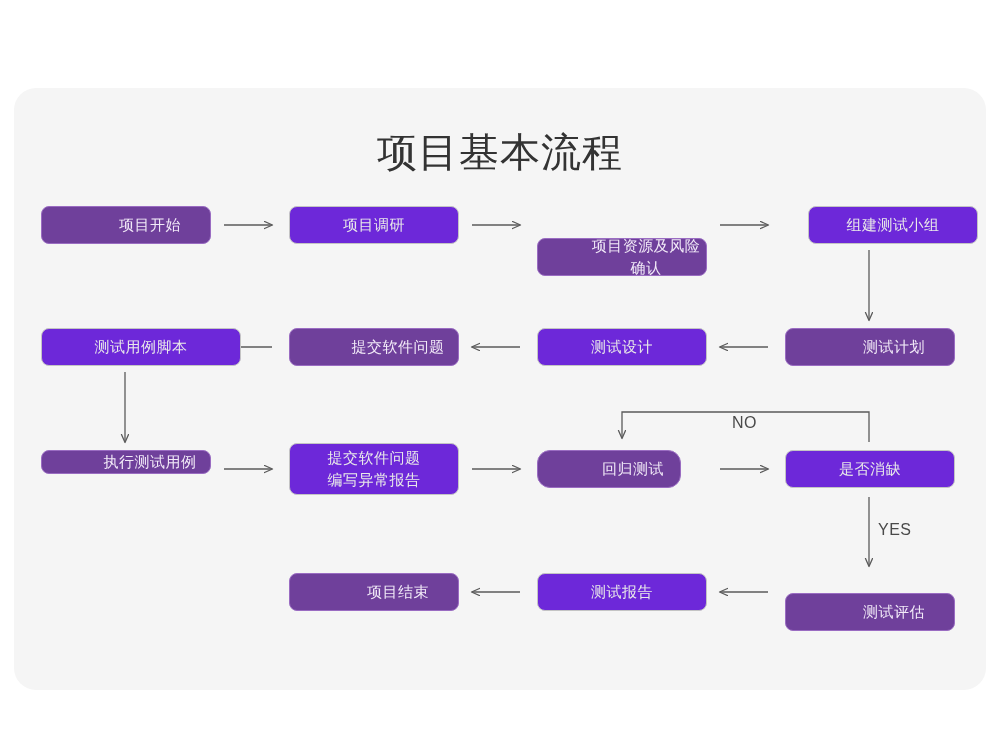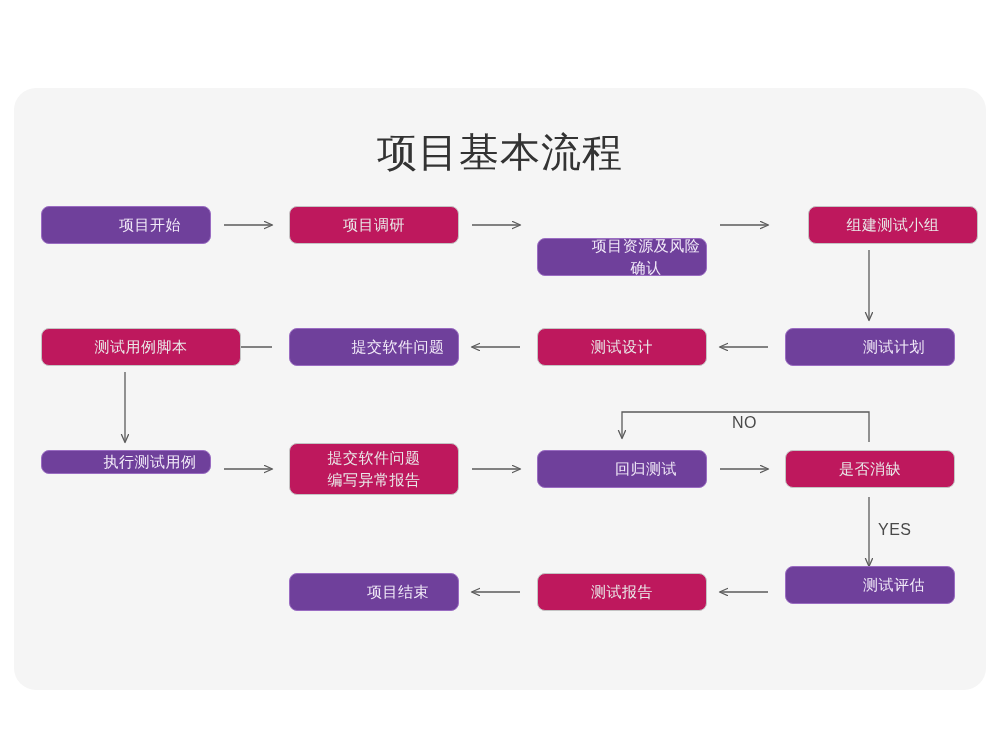--- a/index.html
+++ b/index.html
@@ -59,21 +59,21 @@
   }
 
   .node.purple {
     background: #6f409b;
     border: 1px solid #9a6cc2;
     color: #f2eaf8;
     padding-left: 48px;
   }
 
   .node.gray {
-    background: #be185d;
+    background: #6d28d9;
     border: 1px solid #c4c4c4;
     color: #e9e9e9;
   }
 
   
   .connectors {
     position: absolute;
     left: 0;
     top: 0;
     width: 1000px;
@@ -142,20 +142,20 @@
   <div class="node gray" style="left:785px; top:206px; width:170px; height:38px;margin-left:23px;">组建测试小组</div>
 
   <div class="node gray" style="left:41px;  top:328px; width:200px; height:38px;">测试用例脚本</div>
   <div class="node purple" style="left:289px; top:328px; width:170px; height:38px;">提交软件问题</div>
   <div class="node gray" style="left:537px; top:328px; width:170px; height:38px;">测试设计</div>
   <div class="node purple" style="left:785px; top:328px; width:170px; height:38px;">测试计划</div>
 
   <div class="node purple" style="left:41px;  top:450px; width:170px; height:24px;">执行测试用例</div>
   <div class="node gray" style="left:289px; top:443px; width:170px; height:52px;">提交软件问题
 编写异常报告</div>
-  <div class="node purple" style="left:537px; top:450px; width:170px; height:38px;">回归测试</div>
+  <div class="node purple" style="left:537px; top:450px; width:144px; height:38px;border-radius:13px;">回归测试</div>
   <div class="node gray" style="left:785px; top:450px; width:170px; height:38px;">是否消缺</div>
 
   <div class="node purple" style="left:289px; top:573px; width:170px; height:38px;">项目结束</div>
   <div class="node gray" style="left:537px; top:573px; width:170px; height:38px;">测试报告</div>
-  <div class="node purple" style="left:785px; top:566px; width:170px; height:38px;">测试评估</div>
+  <div class="node purple" style="left:785px; top:593px; width:170px; height:38px;">测试评估</div>
 
 </div>
 
 </body></html>

